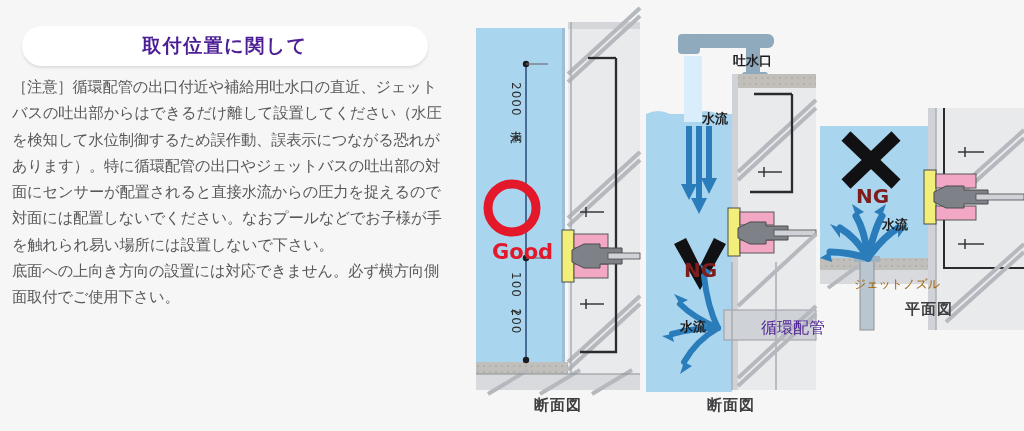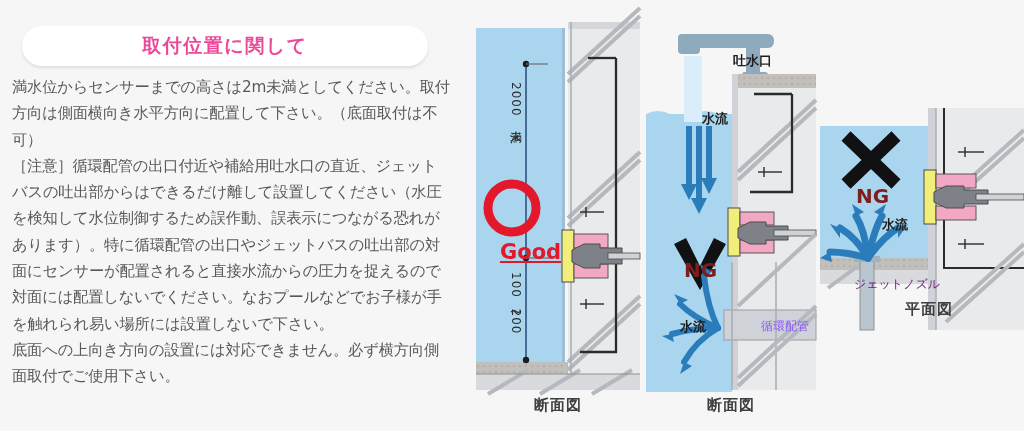--- a/index.html
+++ b/index.html
@@ -14,21 +14,21 @@
 
   
   .text-panel{position:absolute;left:0;top:0;width:462px;height:431px;}
   .title-pill{
     position:absolute;left:22px;top:26px;width:406px;height:40px;
     background:#ffffff;border-radius:20px;
     box-shadow:0 2px 3px rgba(0,0,0,0.10);
     display:flex;align-items:center;justify-content:center;
   }
   .title-pill span{
-    font-size:19px;font-weight:bold;color:#ec4899;letter-spacing:1.5px;
+    font-size:19px;font-weight:bold;color:#4c1d95;letter-spacing:1.5px;
   }
   .body-text{
     position:absolute;left:12px;top:74px;width:440px;
     font-size:15.3px;line-height:26.3px;color:#58585a;
     letter-spacing:-0.2px;
   }
   .body-text p{margin:0;}
 
   
   .figs{position:absolute;left:462px;top:0;width:562px;height:431px;}
@@ -60,21 +60,20 @@
 
 <div class="page">
 
   <div class="text-panel">
 
     <div class="title-pill">
       <span>取付位置に関して</span>
     </div>
 
     <div class="body-text">
-      <p>満水位からセンサーまでの高さは2m未満としてください。取付方向は側面横向き水平方向に配置して下さい。（底面取付は不可）</p>
       <p>［注意］循環配管の出口付近や補給用吐水口の直近、ジェットバスの吐出部からはできるだけ離して設置してください（水圧を検知して水位制御するため誤作動、誤表示につながる恐れがあります）。特に循環配管の出口やジェットバスの吐出部の対面にセンサーが配置されると直接水流からの圧力を捉えるので対面には配置しないでください。なおプールなどでお子様が手を触れられ易い場所には設置しないで下さい。</p>
       <p>底面への上向き方向の設置には対応できません。必ず横方向側面取付でご使用下さい。</p>
     </div>
   </div>
 
   <div class="figs">
 
     <div class="fig" style="left:14px;top:22px;width:164px;height:368px;">
 
       <svg width="164" height="368" viewBox="0 0 164 368">
@@ -139,21 +138,21 @@
           <pattern id="dots1" width="6" height="6" patternUnits="userSpaceOnUse">
             <circle cx="2" cy="2" r="1" fill="#9a9892"></circle>
           </pattern>
         </defs>
       </svg>
 
       <div class="vlabel" style="left:31px;top:60px;">2000 未満</div>
 
       <div class="vlabel" style="left:31px;top:250px;">100 〜 200</div>
 
-      <div class="good-text" style="left:24px;top:218px;text-decoration:underline;">Good</div>
+      <div class="good-text" style="left:16px;top:218px;">Good</div>
 
       <div class="caption" style="left:0;top:374px;">断面図</div>
     </div>
 
     <div class="fig" style="left:184px;top:22px;width:170px;height:368px;">
 
       <svg width="170" height="368" viewBox="0 0 170 368">
 
         <rect x="0" y="92" width="86" height="278" fill="#a9d6ee"></rect>
         <path d="M0 92 Q12 86 24 92 Q36 98 48 92 Q60 86 72 92 Q80 96 86 92 L86 110 L0 110 Z" fill="#a9d6ee"></path>
@@ -229,21 +228,21 @@
       </svg>
 
       <div class="lbl lbl-b" style="left:57px;top:30px;font-size:13px;">吐水口</div>
 
       <div class="lbl lbl-b" style="left:26px;top:88px;font-size:13px;">水流</div>
 
       <div class="ng-text" style="left:38px;top:236px;">NG</div>
 
       <div class="lbl lbl-b" style="left:4px;top:296px;font-size:13px;">水流</div>
 
-      <div class="lbl" style="left:85px;top:296px;font-size:12px;color:#8b5cf6;">循環配管</div>
+      <div class="lbl" style="left:85px;top:296px;font-size:16px;color:#4c1d95;">循環配管</div>
 
       <div class="caption" style="left:0;top:374px;">断面図</div>
     </div>
 
     <div class="fig" style="left:356px;top:108px;width:206px;height:222px;">
 
       <svg width="206" height="222" viewBox="0 0 206 222">
 
         <rect x="2" y="18" width="108" height="132" fill="#a9d6ee"></rect>
 
@@ -307,19 +306,19 @@
           <pattern id="dots3" width="6" height="6" patternUnits="userSpaceOnUse">
             <circle cx="2" cy="2" r="1" fill="#9a9892"></circle>
           </pattern>
         </defs>
       </svg>
 
       <div class="ng-text" style="left:38px;top:76px;">NG</div>
 
       <div class="lbl lbl-b" style="left:34px;top:108px;font-size:13px;">水流</div>
 
-      <div class="lbl" style="left:6px;top:168px;font-size:12px;color:#701a75;">ジェットノズル</div>
+      <div class="lbl" style="left:6px;top:168px;font-size:12px;color:#a16207;">ジェットノズル</div>
 
       <div class="caption" style="left:8px;top:192px;">平面図</div>
     </div>
 
   </div>
 </div>
 
 </body></html>

